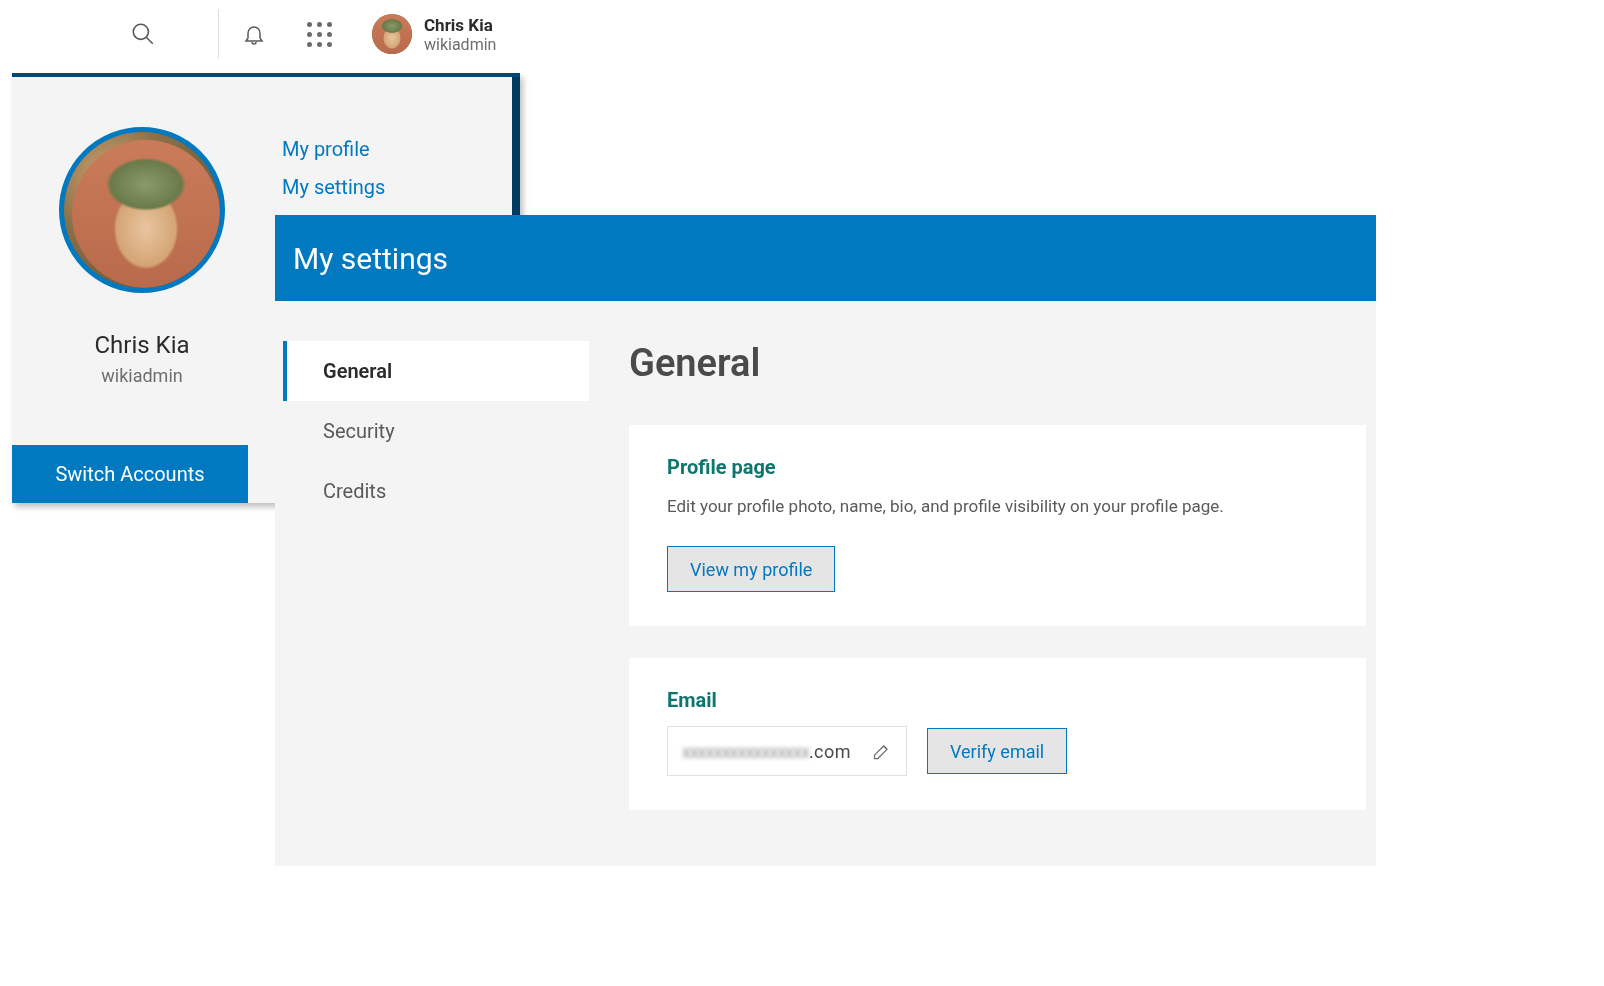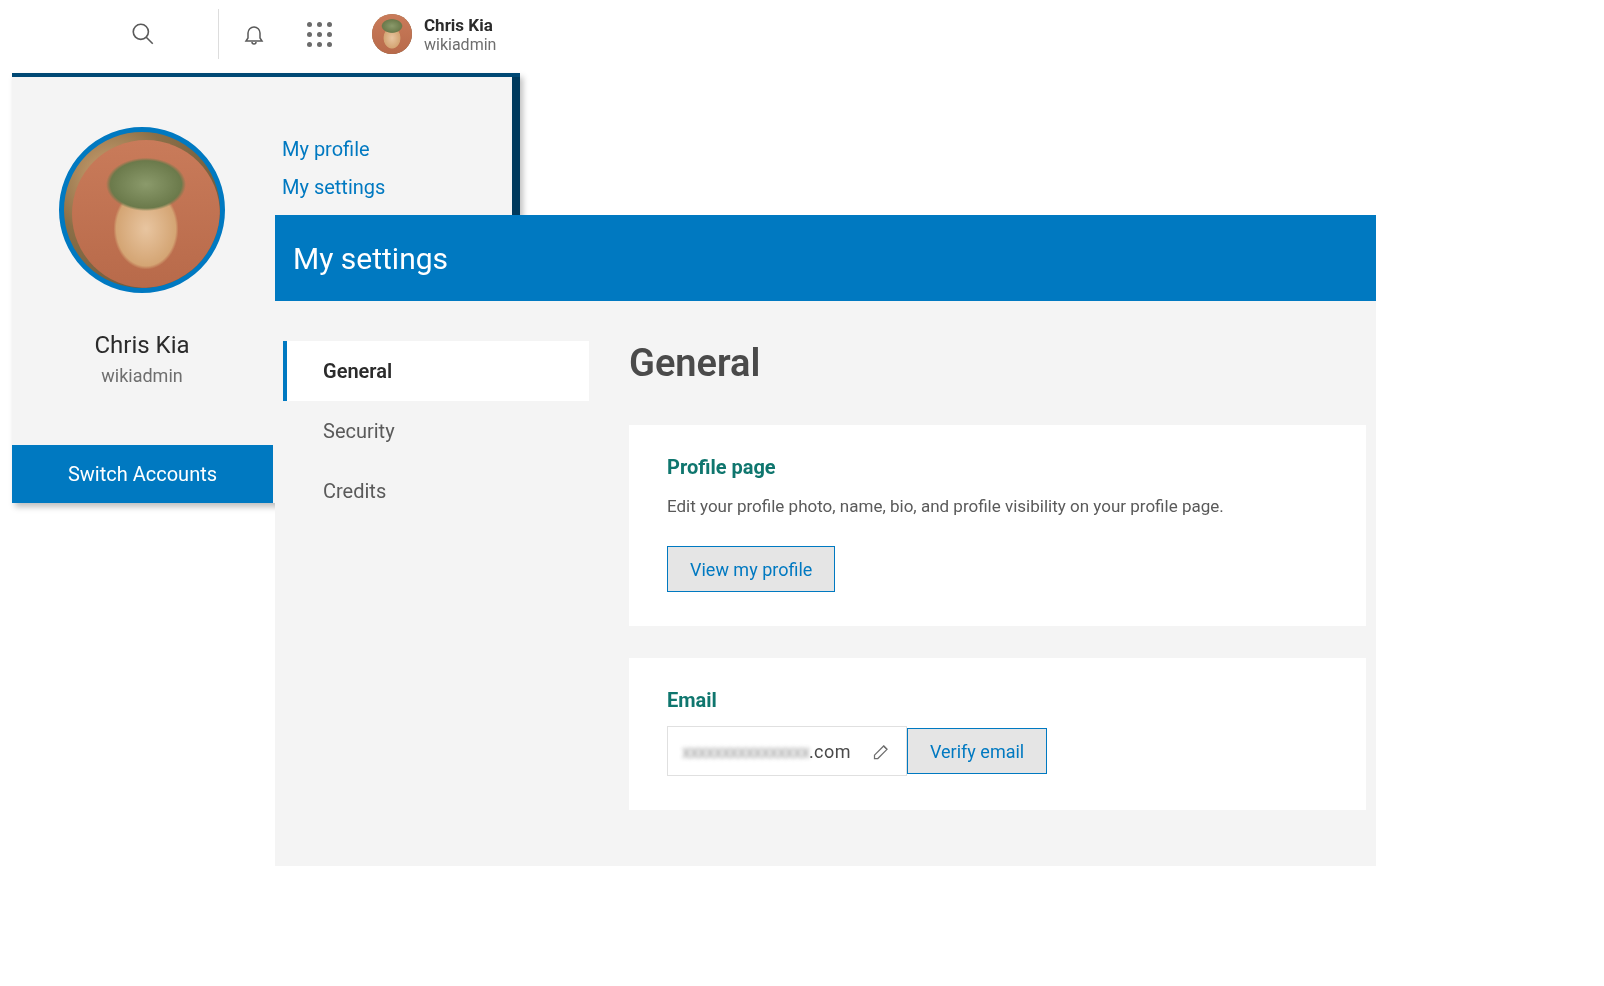--- a/index.html
+++ b/index.html
@@ -170,21 +170,21 @@
       display: block;
       font-size: 20px;
       color: #0079c1;
       margin-bottom: 14px;
       cursor: pointer;
     }
     .switch-btn {
       position: absolute;
       bottom: 0;
       left: 0;
-      width: 261px;
+      width: 236px;
       height: 58px;
       background: #0079c1;
       color: #fff;
       font-size: 20px;
       display: flex;
       align-items: center;
       justify-content: center;
       cursor: pointer;
     }
     
@@ -267,20 +267,21 @@
       padding: 0 22px;
       border: 1px solid #0079c1;
       color: #0079c1;
       font-size: 18px;
       cursor: pointer;
       background: #e5e5e5;
     }
     .email-row {
       display: flex;
       align-items: center;
+      gap: 20px;
     }
     .email-box {
       width: 240px;
       height: 50px;
       border: 1px solid #e0e0e0;
       display: flex;
       align-items: center;
       justify-content: space-between;
       padding: 0 14px;
     }

